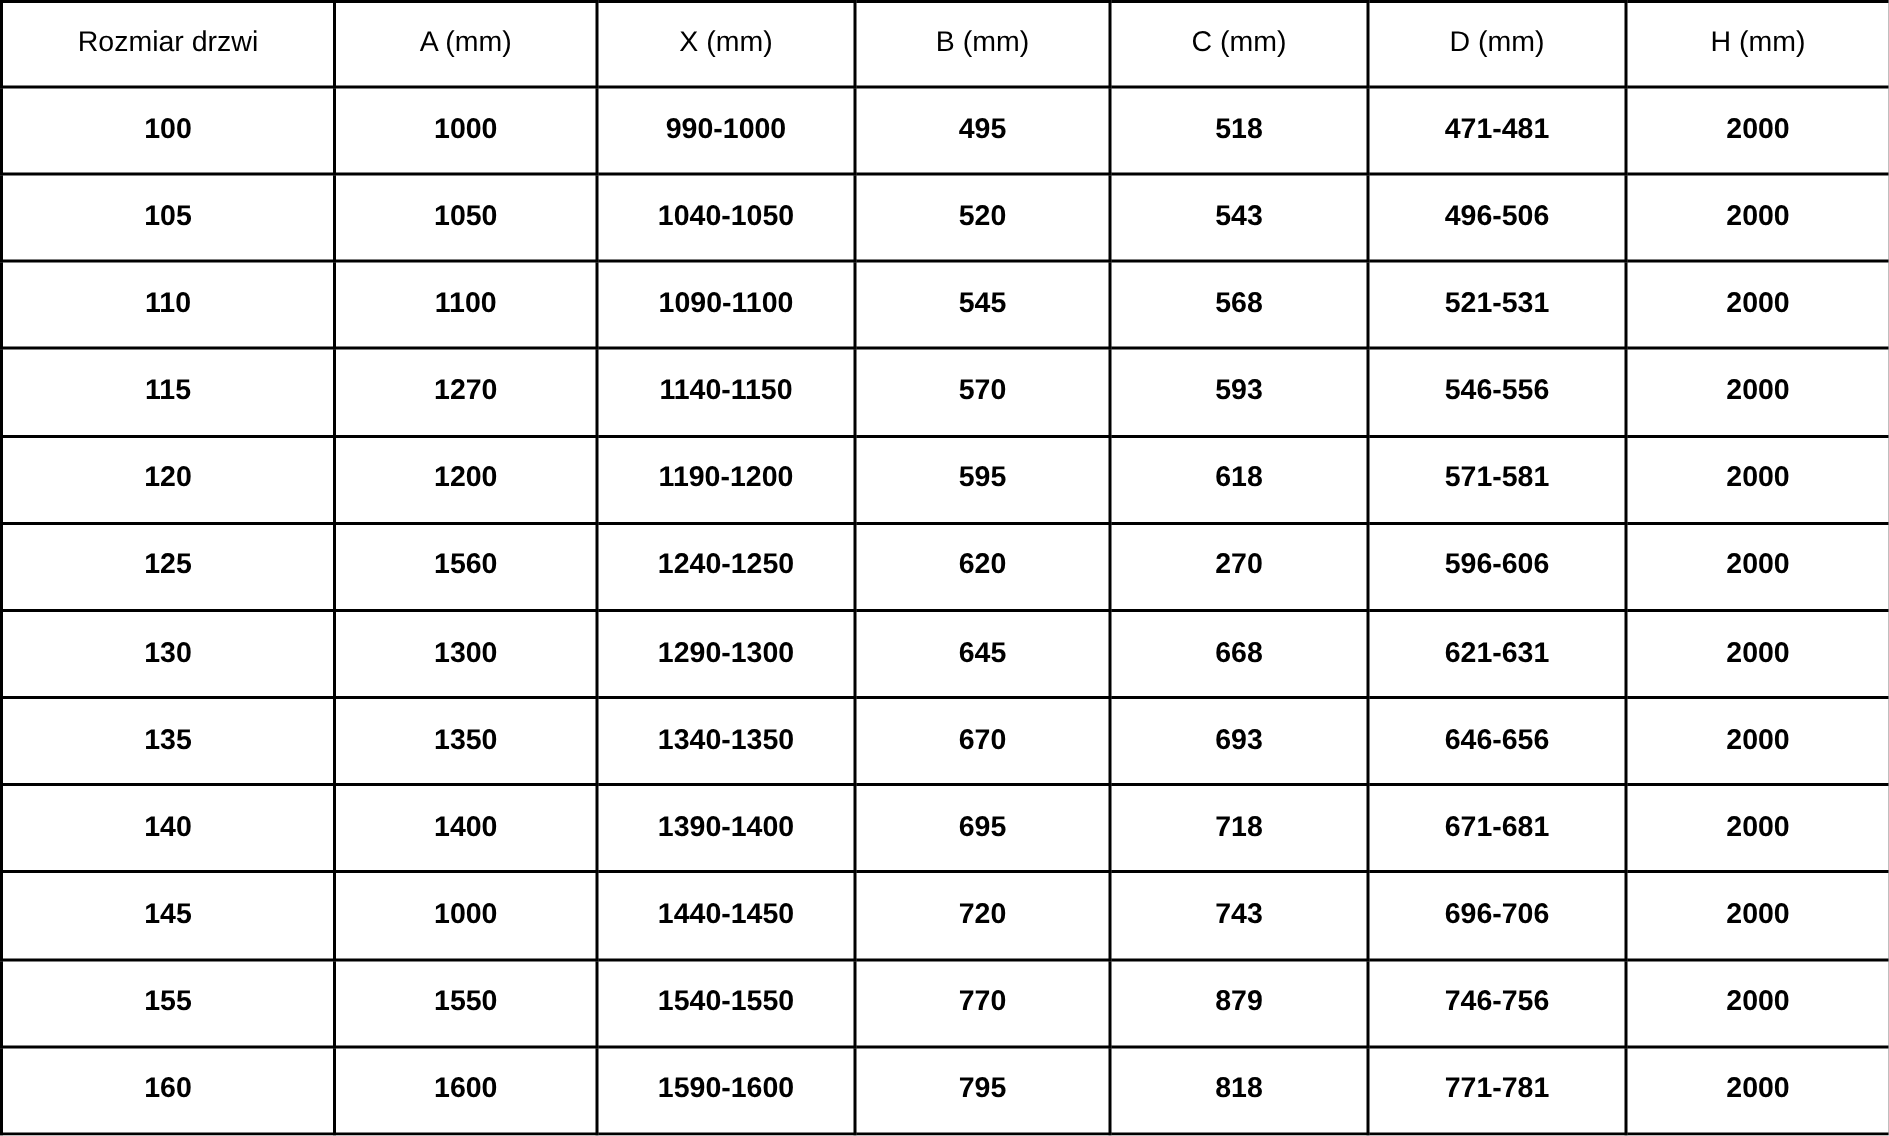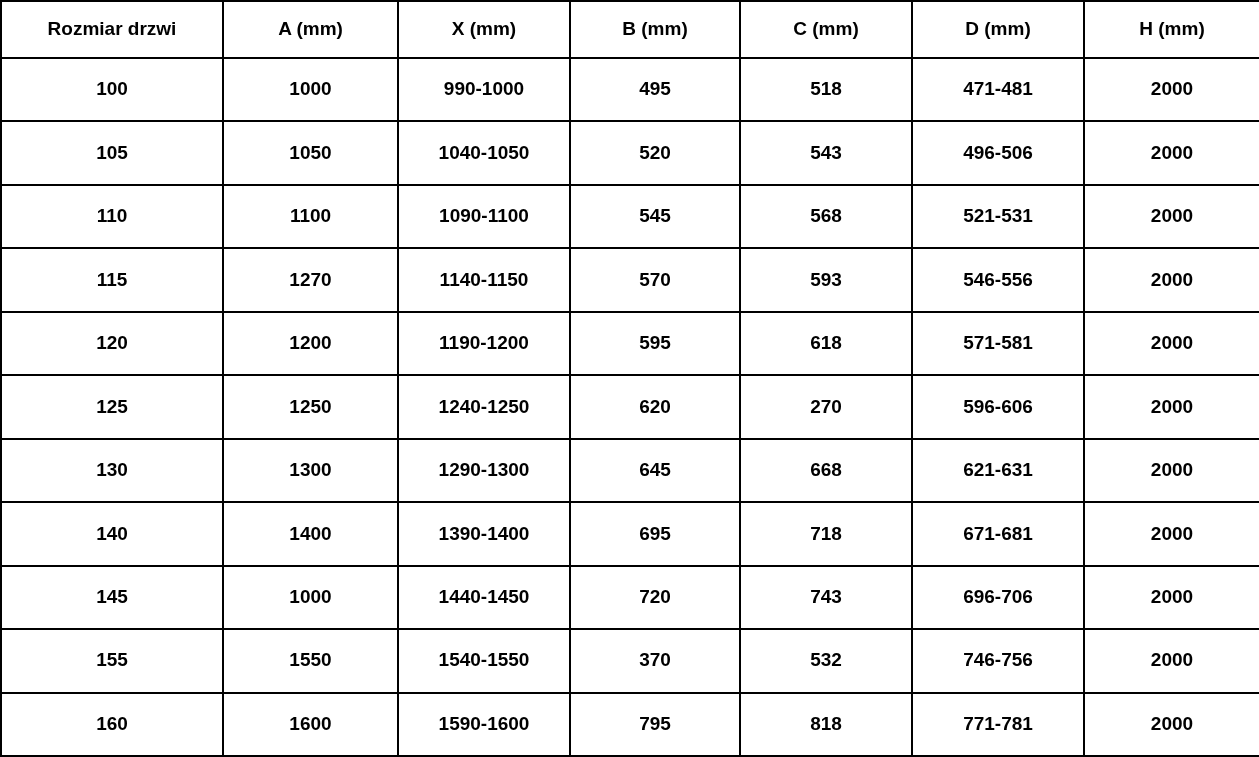--- a/index.html
+++ b/index.html
@@ -28,21 +28,21 @@
   table.spec th,
   table.spec td {
     border: 2px solid #000000;
     text-align: center;
     vertical-align: middle;
     font-size: 19px;
     padding: 0 4px;
     line-height: 1.2;
   }
   table.spec th {
-    font-weight: bold;
+    font-weight: normal;
     font-size: 19px;
   }
   table.spec tbody td {
     font-weight: bold;
   }
   
   col.c0 { width: 222px; }
   col.c1 { width: 175px; }
   col.c2 { width: 172px; }
   col.c3 { width: 170px; }
@@ -118,34 +118,43 @@
         <td>120</td>
         <td>1200</td>
         <td>1190-1200</td>
         <td>595</td>
         <td>618</td>
         <td>571-581</td>
         <td>2000</td>
       </tr>
       <tr>
         <td>125</td>
-        <td>1250</td>
+        <td>1560</td>
         <td>1240-1250</td>
         <td>620</td>
         <td>270</td>
         <td>596-606</td>
         <td>2000</td>
       </tr>
       <tr>
         <td>130</td>
         <td>1300</td>
         <td>1290-1300</td>
         <td>645</td>
         <td>668</td>
         <td>621-631</td>
+        <td>2000</td>
+      </tr>
+      <tr>
+        <td>135</td>
+        <td>1350</td>
+        <td>1340-1350</td>
+        <td>670</td>
+        <td>693</td>
+        <td>646-656</td>
         <td>2000</td>
       </tr>
       <tr>
         <td>140</td>
         <td>1400</td>
         <td>1390-1400</td>
         <td>695</td>
         <td>718</td>
         <td>671-681</td>
         <td>2000</td>
@@ -156,22 +165,22 @@
         <td>1440-1450</td>
         <td>720</td>
         <td>743</td>
         <td>696-706</td>
         <td>2000</td>
       </tr>
       <tr>
         <td>155</td>
         <td>1550</td>
         <td>1540-1550</td>
-        <td>370</td>
-        <td>532</td>
+        <td>770</td>
+        <td>879</td>
         <td>746-756</td>
         <td>2000</td>
       </tr>
       <tr>
         <td>160</td>
         <td>1600</td>
         <td>1590-1600</td>
         <td>795</td>
         <td>818</td>
         <td>771-781</td>

